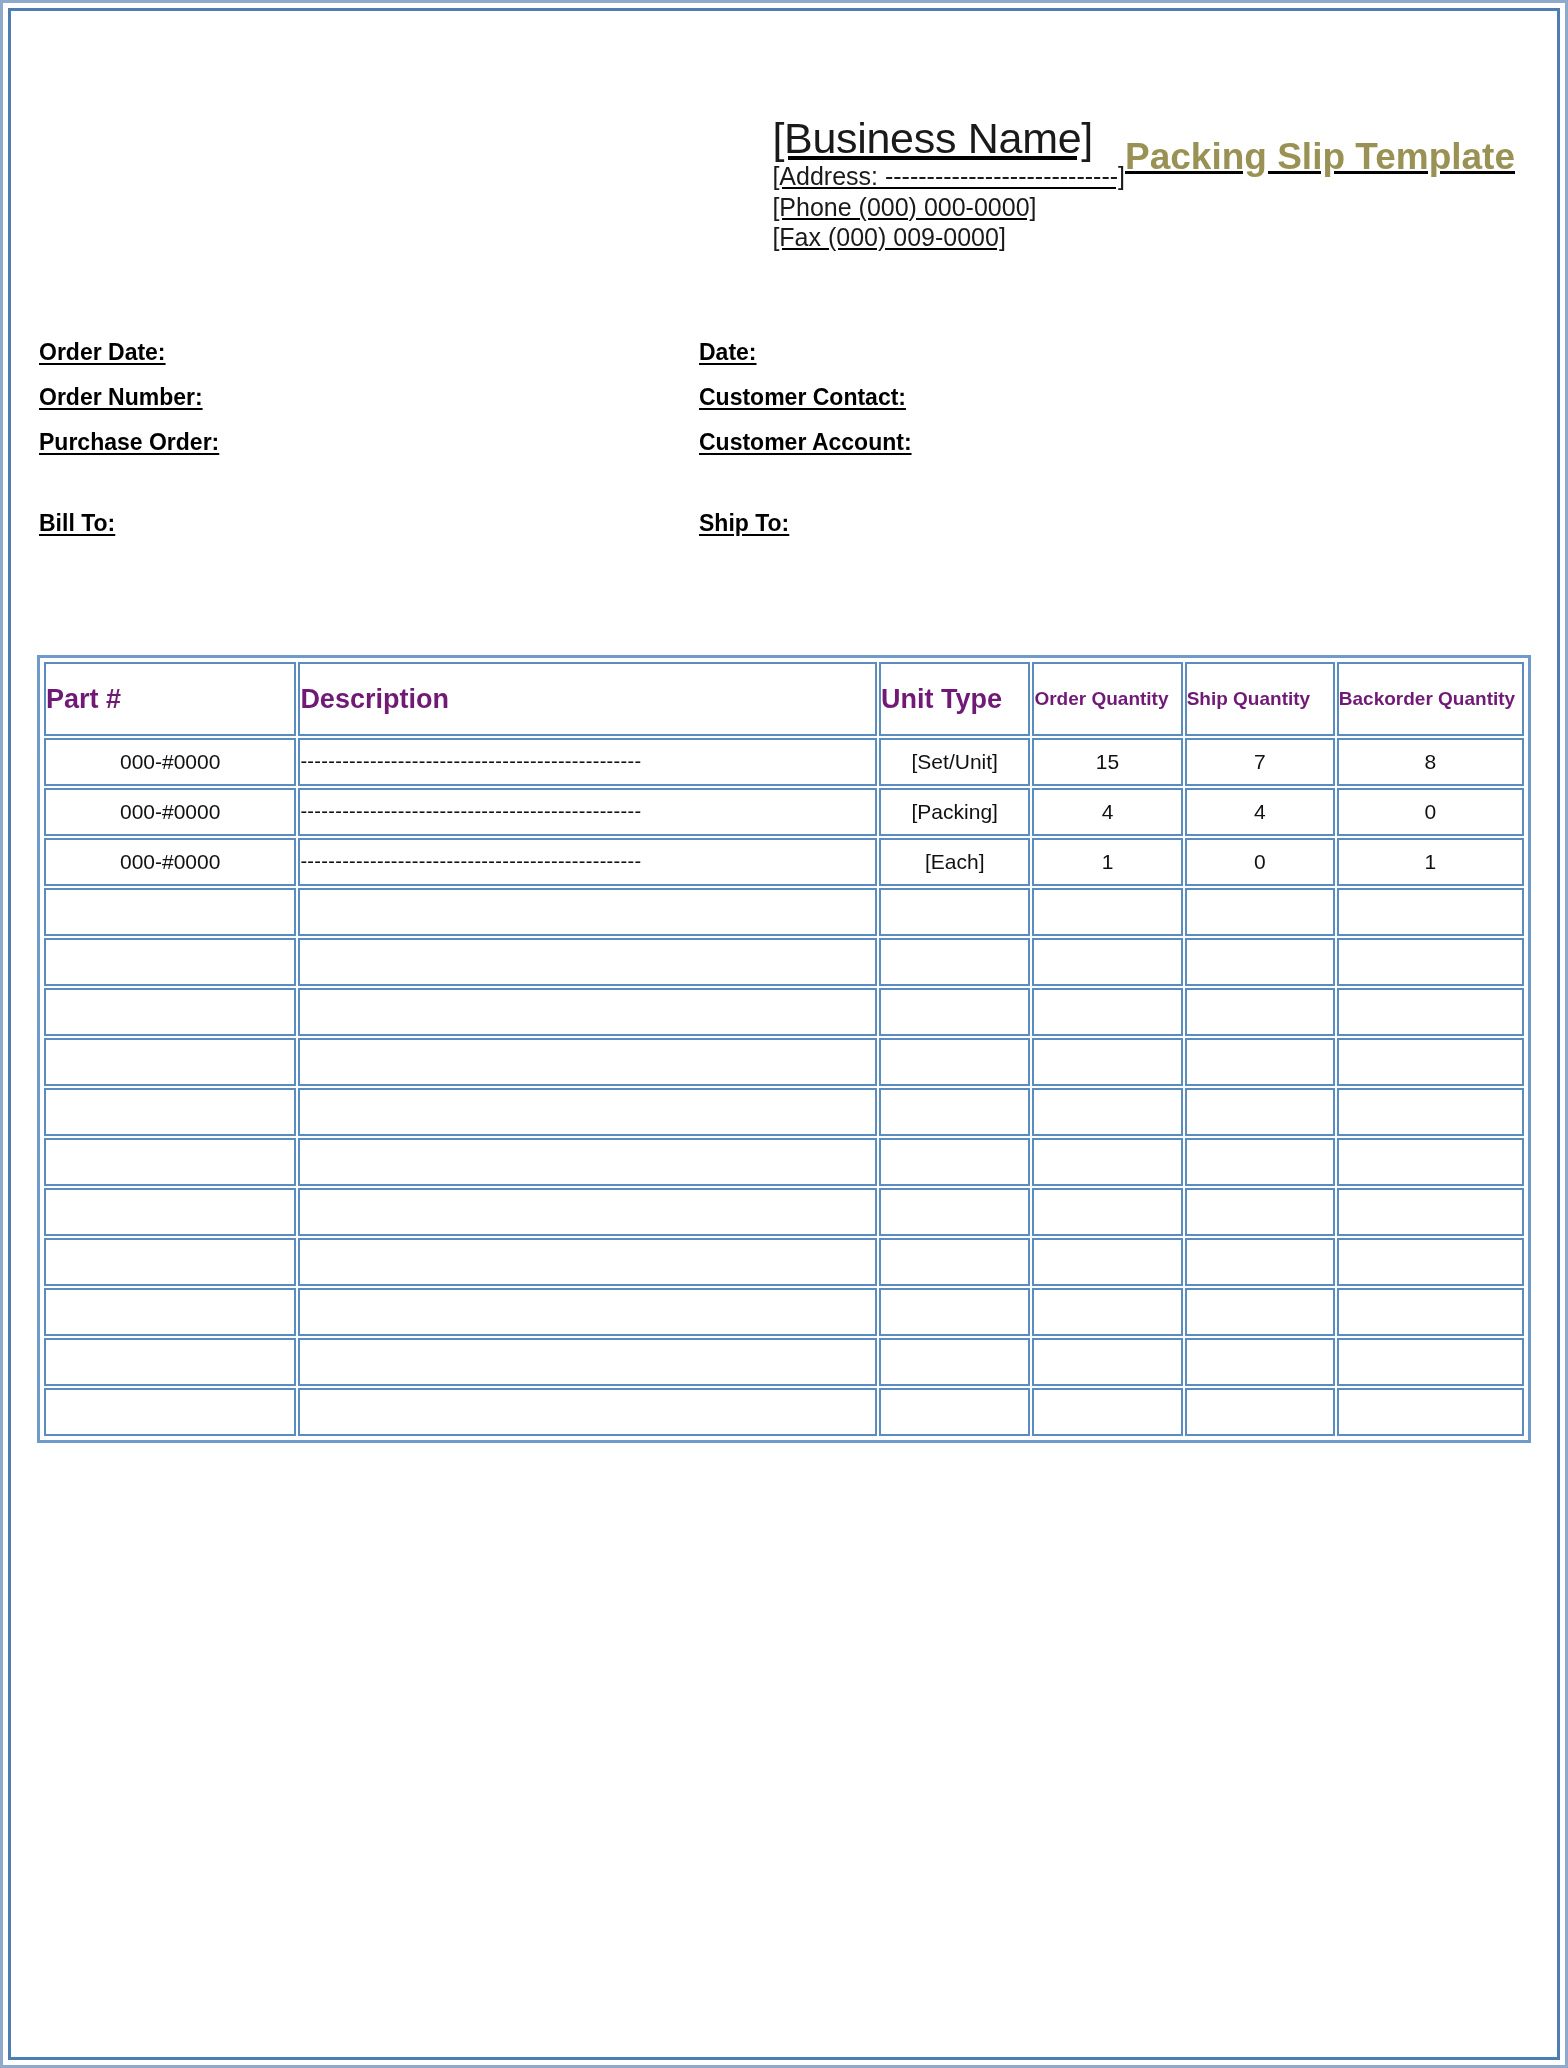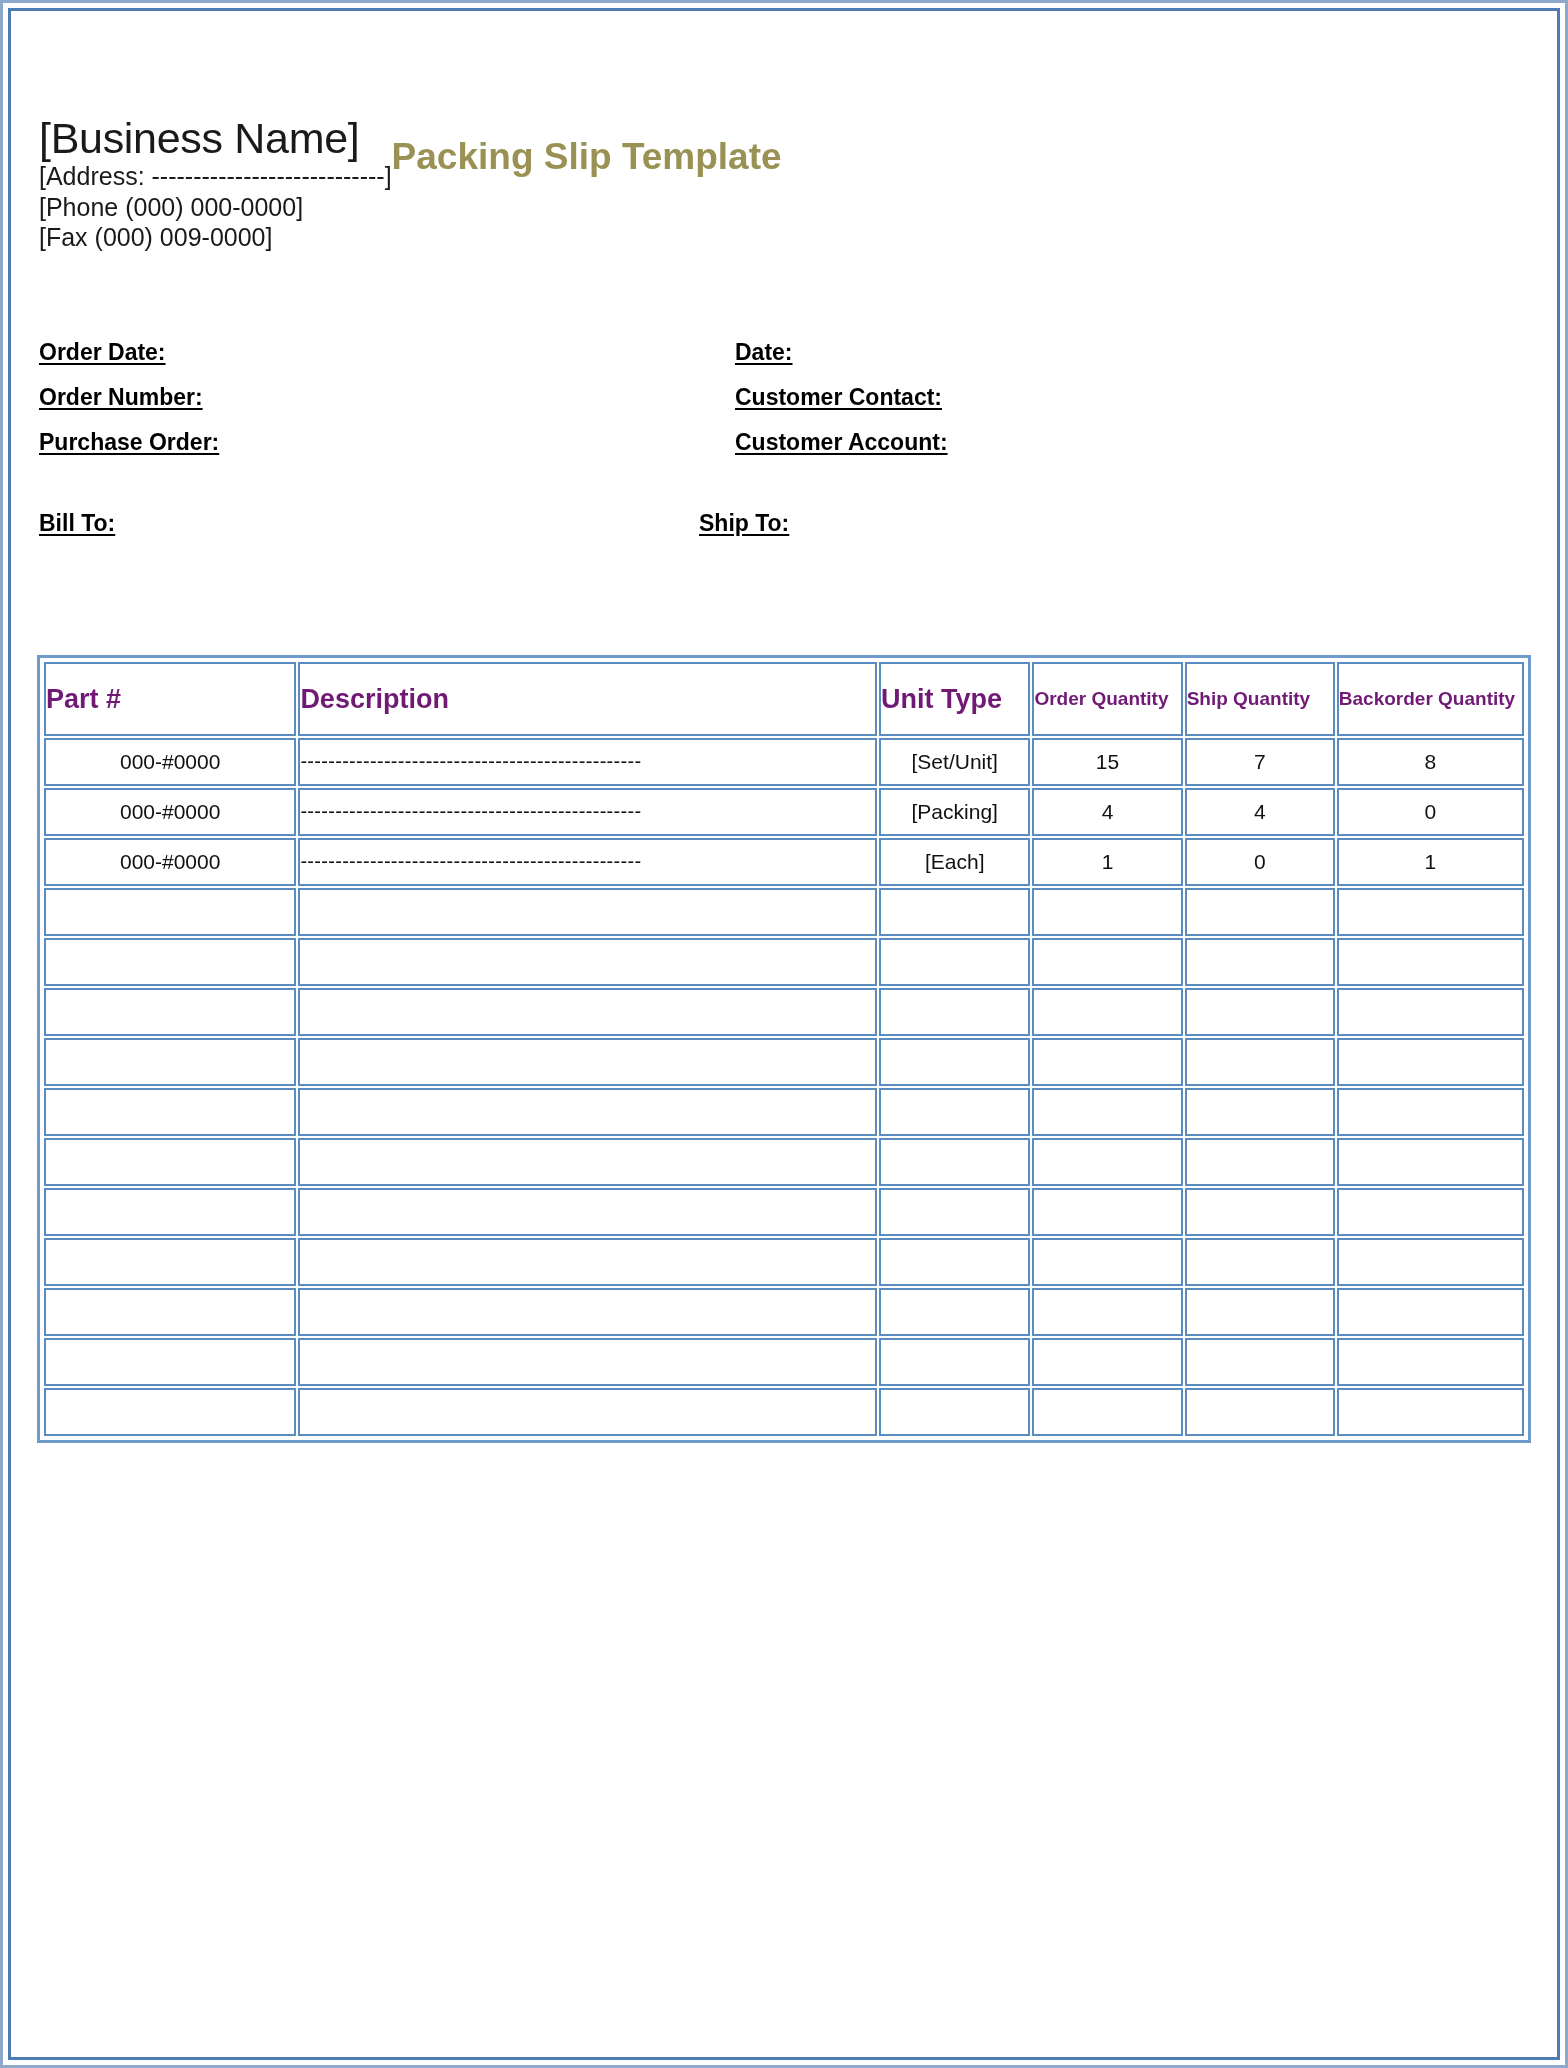--- a/index.html
+++ b/index.html
@@ -30,23 +30,24 @@
     height: 100%;
     border: 3px solid #4f7cb2;
     padding: 10px 14px;
     background: #ffffff;
     position: relative;
   }
 
   
   .header {
     display: flex;
-    justify-content: flex-start;
+    justify-content: flex-end;
     align-items: flex-start;
     padding: 95px 28px 0 14px;
+    text-decoration: underline;
   }
   .biz-block { }
   .biz-name {
     font-size: 43px;
     font-weight: 400;
     color: #1a1a1a;
     letter-spacing: -0.3px;
     line-height: 1.05;
     white-space: nowrap;
   }
@@ -61,21 +62,20 @@
     font-weight: bold;
     color: #9a9254;
     white-space: nowrap;
     padding-top: 20px;
   }
 
   
   .meta {
     display: flex;
     padding: 88px 0 0 14px;
-    gap: 36px;
   }
   .meta-col { width: 660px; }
   .meta-col.right { width: auto; }
   .meta-row {
     font-size: 23px;
     font-weight: bold;
     color: #000000;
     line-height: 1.0;
     margin-bottom: 22px;
     white-space: nowrap;

